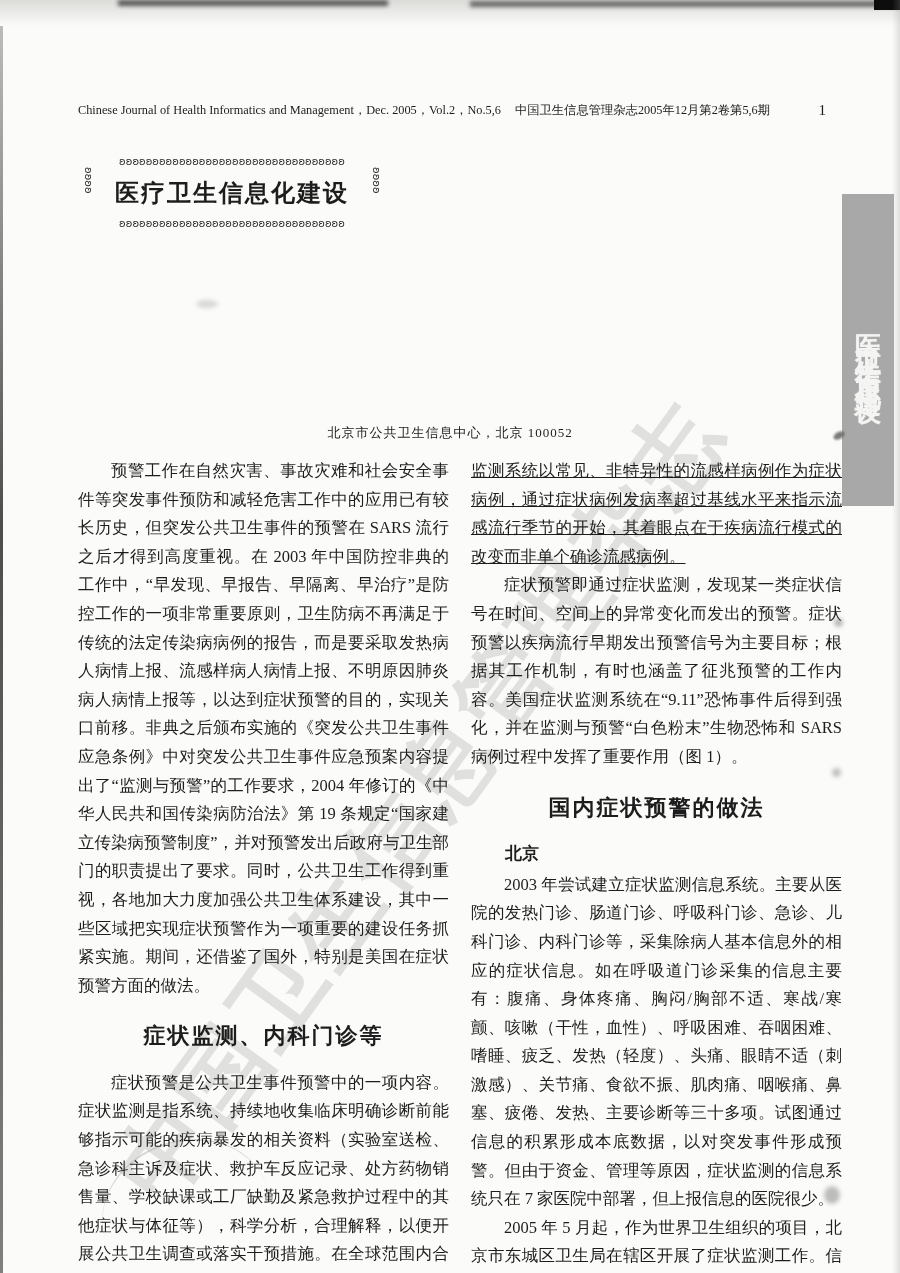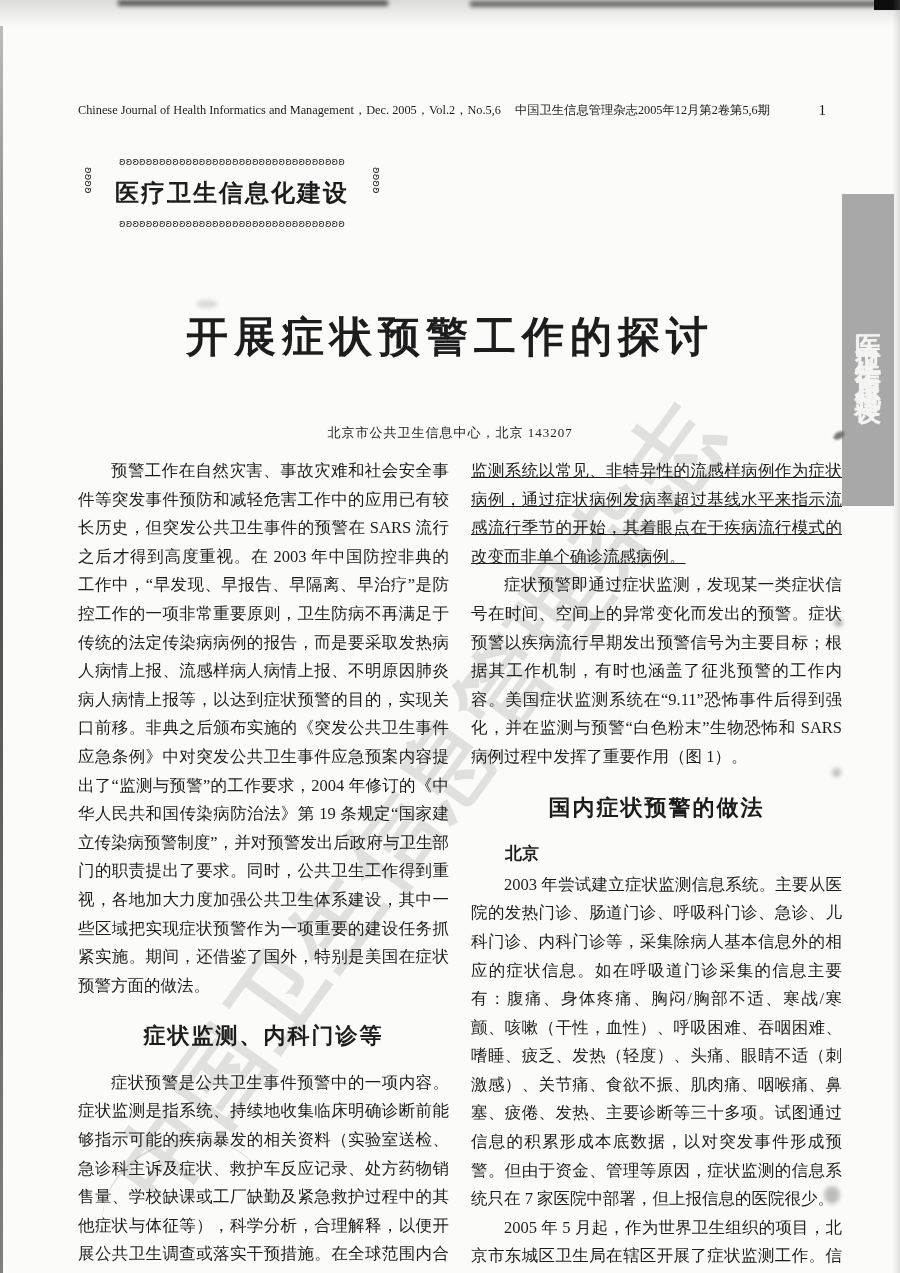--- a/index.html
+++ b/index.html
@@ -104,22 +104,21 @@
   </div>
 
   <div class="banner">
     <span class="orn orn-top">ʚʚʚʚʚʚʚʚʚʚʚʚʚʚʚʚʚʚʚʚʚʚʚʚʚʚʚʚʚʚʚʚʚʚ</span>
     <span class="orn orn-bottom">ʚʚʚʚʚʚʚʚʚʚʚʚʚʚʚʚʚʚʚʚʚʚʚʚʚʚʚʚʚʚʚʚʚʚ</span>
     <span class="orn orn-left">ʚʚʚʚ</span>
     <span class="orn orn-right">ʚʚʚʚ</span>
     <span class="banner-label">医疗卫生信息化建设</span>
   </div>
 
-  <h1 class="article-title">开展症状预警工作的探讨</h1>
-  <div class="article-affil">北京市公共卫生信息中心，北京 143207</div>
+  <div class="article-affil">北京市公共卫生信息中心，北京 100052</div>
 
   <div class="columns">
     <div class="col">
       <p>预警工作在自然灾害、事故灾难和社会安全事件等突发事件预防和减轻危害工作中的应用已有较长历史，但突发公共卫生事件的预警在 SARS 流行之后才得到高度重视。在 2003 年中国防控非典的工作中，“早发现、早报告、早隔离、早治疗”是防控工作的一项非常重要原则，卫生防病不再满足于传统的法定传染病病例的报告，而是要采取发热病人病情上报、流感样病人病情上报、不明原因肺炎病人病情上报等，以达到症状预警的目的，实现关口前移。非典之后颁布实施的《突发公共卫生事件应急条例》中对突发公共卫生事件应急预案内容提出了“监测与预警”的工作要求，2004 年修订的《中华人民共和国传染病防治法》第 19 条规定“国家建立传染病预警制度”，并对预警发出后政府与卫生部门的职责提出了要求。同时，公共卫生工作得到重视，各地加大力度加强公共卫生体系建设，其中一些区域把实现症状预警作为一项重要的建设任务抓紧实施。期间，还借鉴了国外，特别是美国在症状预警方面的做法。</p>
       <div class="sec-heading">症状监测、内科门诊等</div>
       <p>症状预警是公共卫生事件预警中的一项内容。症状监测是指系统、持续地收集临床明确诊断前能够指示可能的疾病暴发的相关资料（实验室送检、急诊科主诉及症状、救护车反应记录、处方药物销售量、学校缺课或工厂缺勤及紧急救护过程中的其他症状与体征等），科学分析，合理解释，以便开展公共卫生调查或落实干预措施。在全球范围内合作开展的流感监测为比较典型的症状监测系统，该</p>
     </div>
     <div class="col">
       <p class="noindent">监测系统以常见、非特异性的流感样病例作为症状病例，通过症状病例发病率超过基线水平来指示流感流行季节的开始，其着眼点在于疾病流行模式的改变而非单个确诊流感病例。</p>
       <p>症状预警即通过症状监测，发现某一类症状信号在时间、空间上的异常变化而发出的预警。症状预警以疾病流行早期发出预警信号为主要目标；根据其工作机制，有时也涵盖了征兆预警的工作内容。美国症状监测系统在“9.11”恐怖事件后得到强化，并在监测与预警“白色粉末”生物恐怖和 SARS 病例过程中发挥了重要作用（图 1）。</p>

